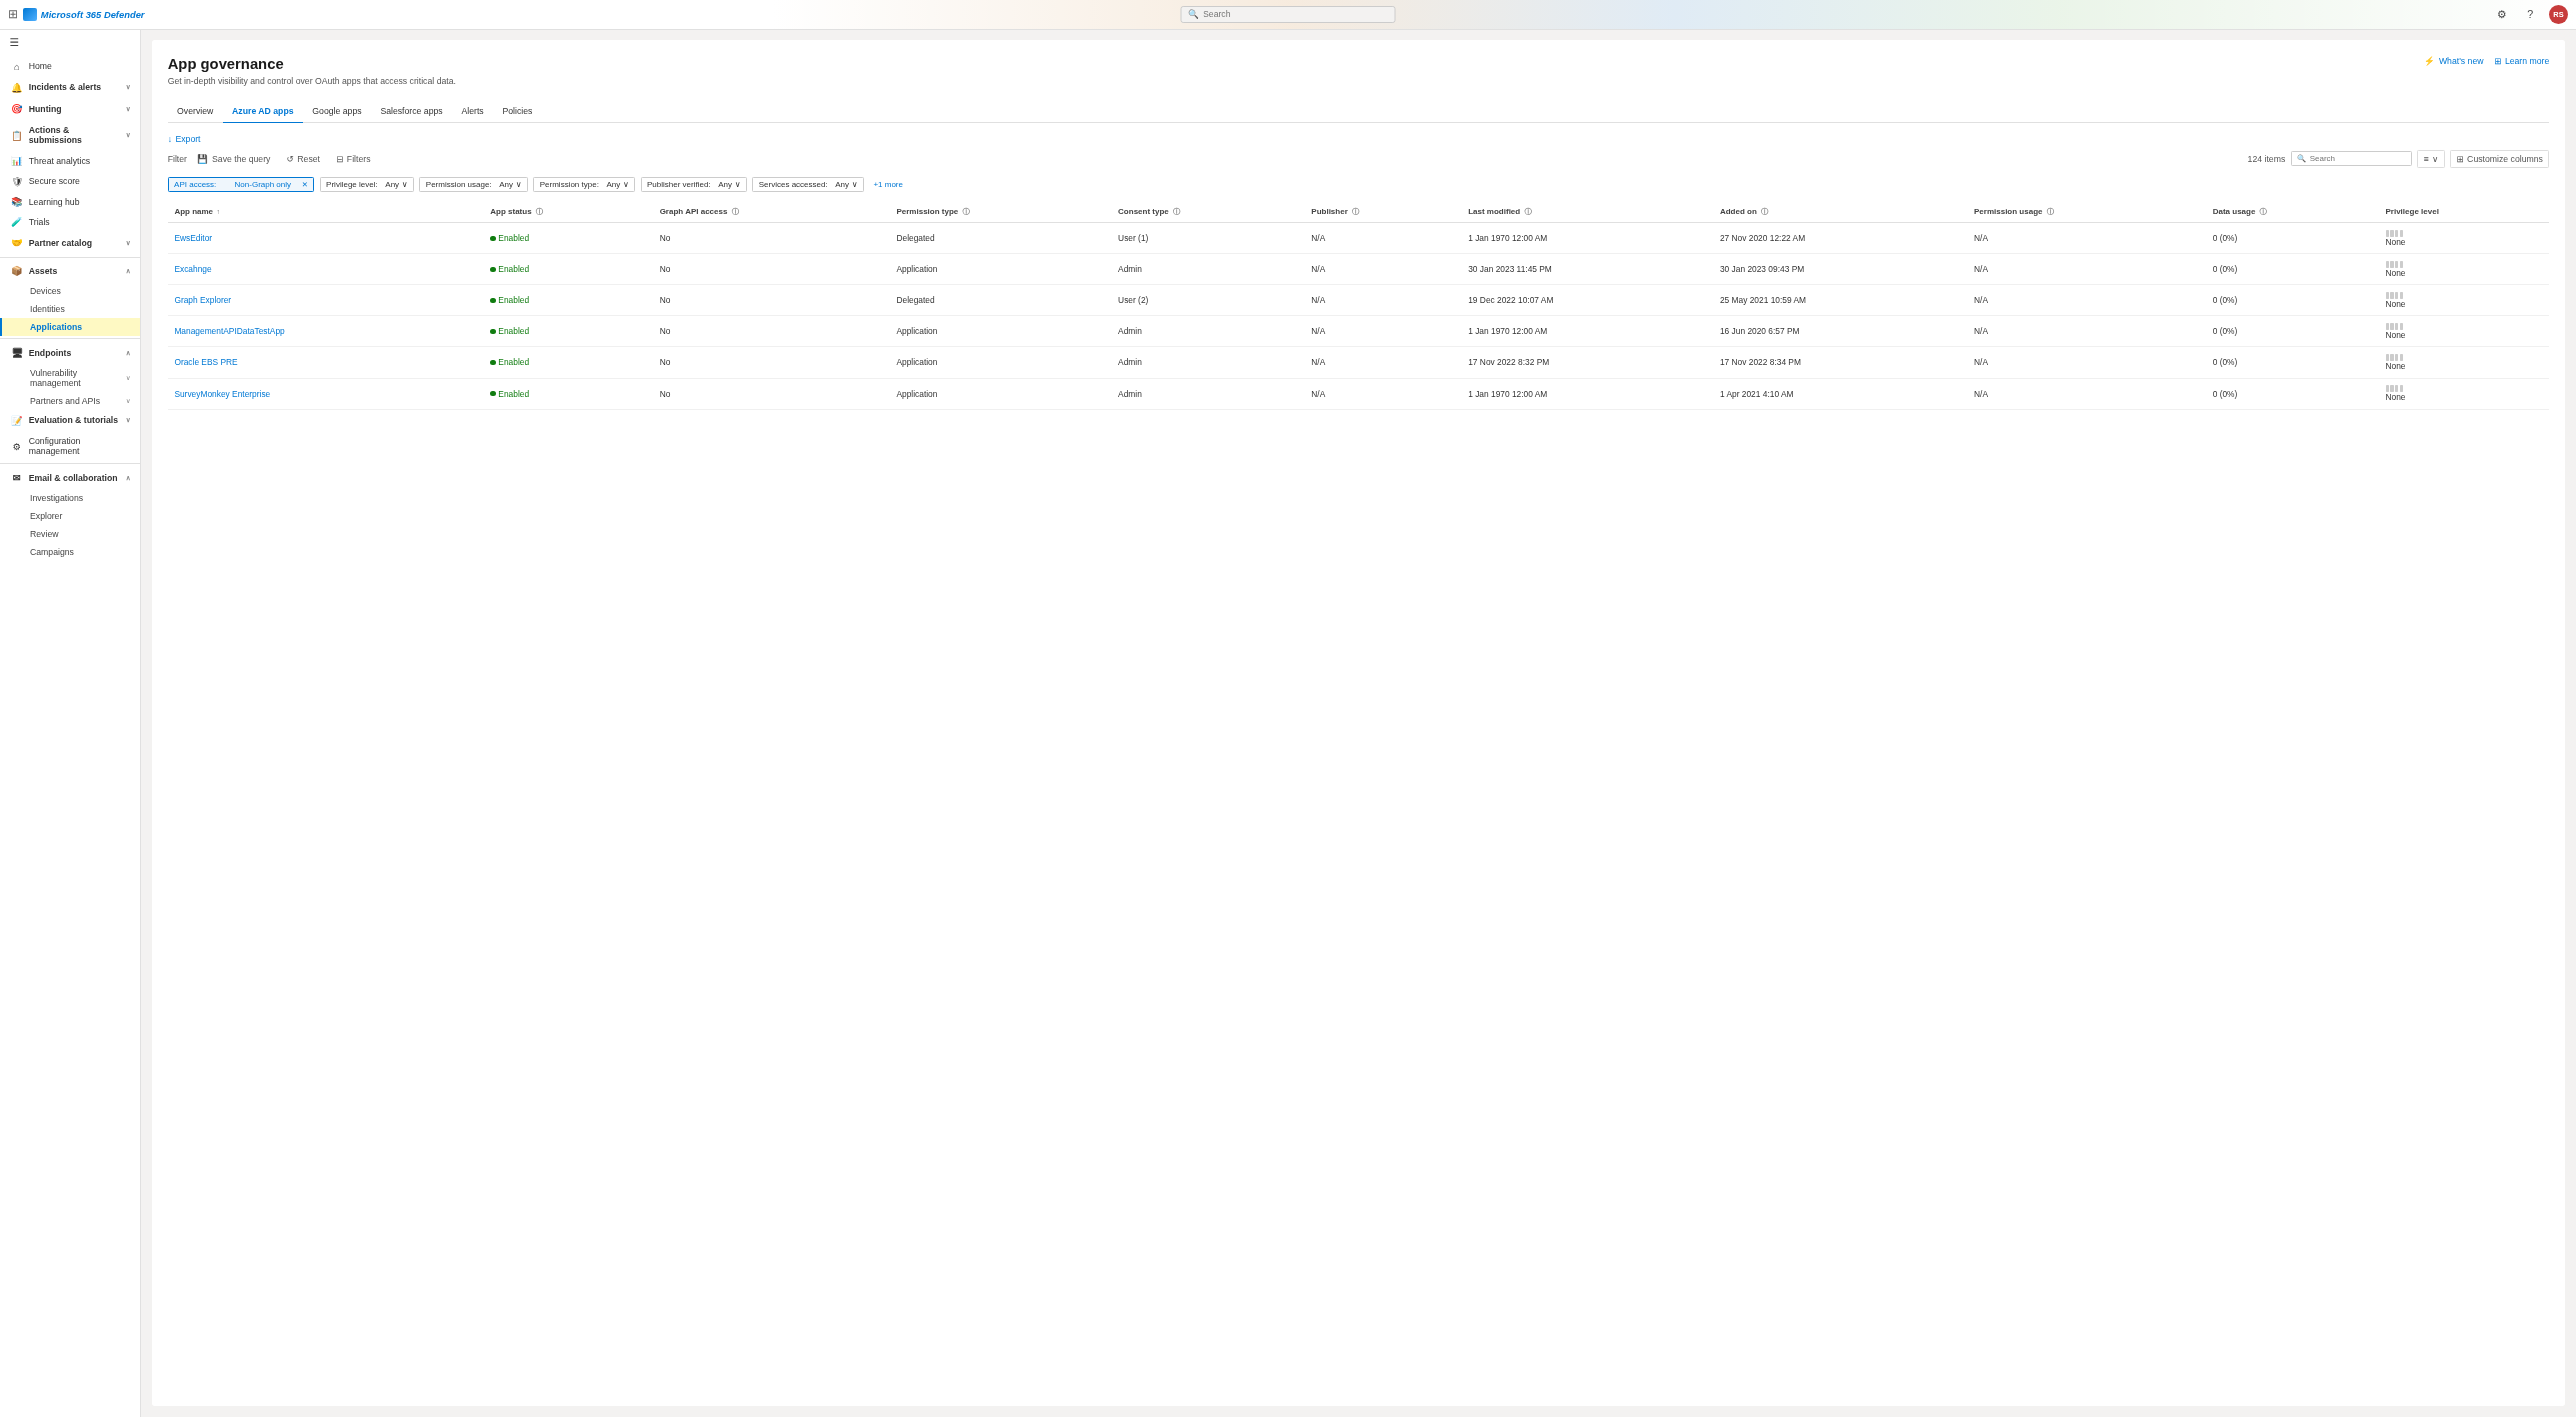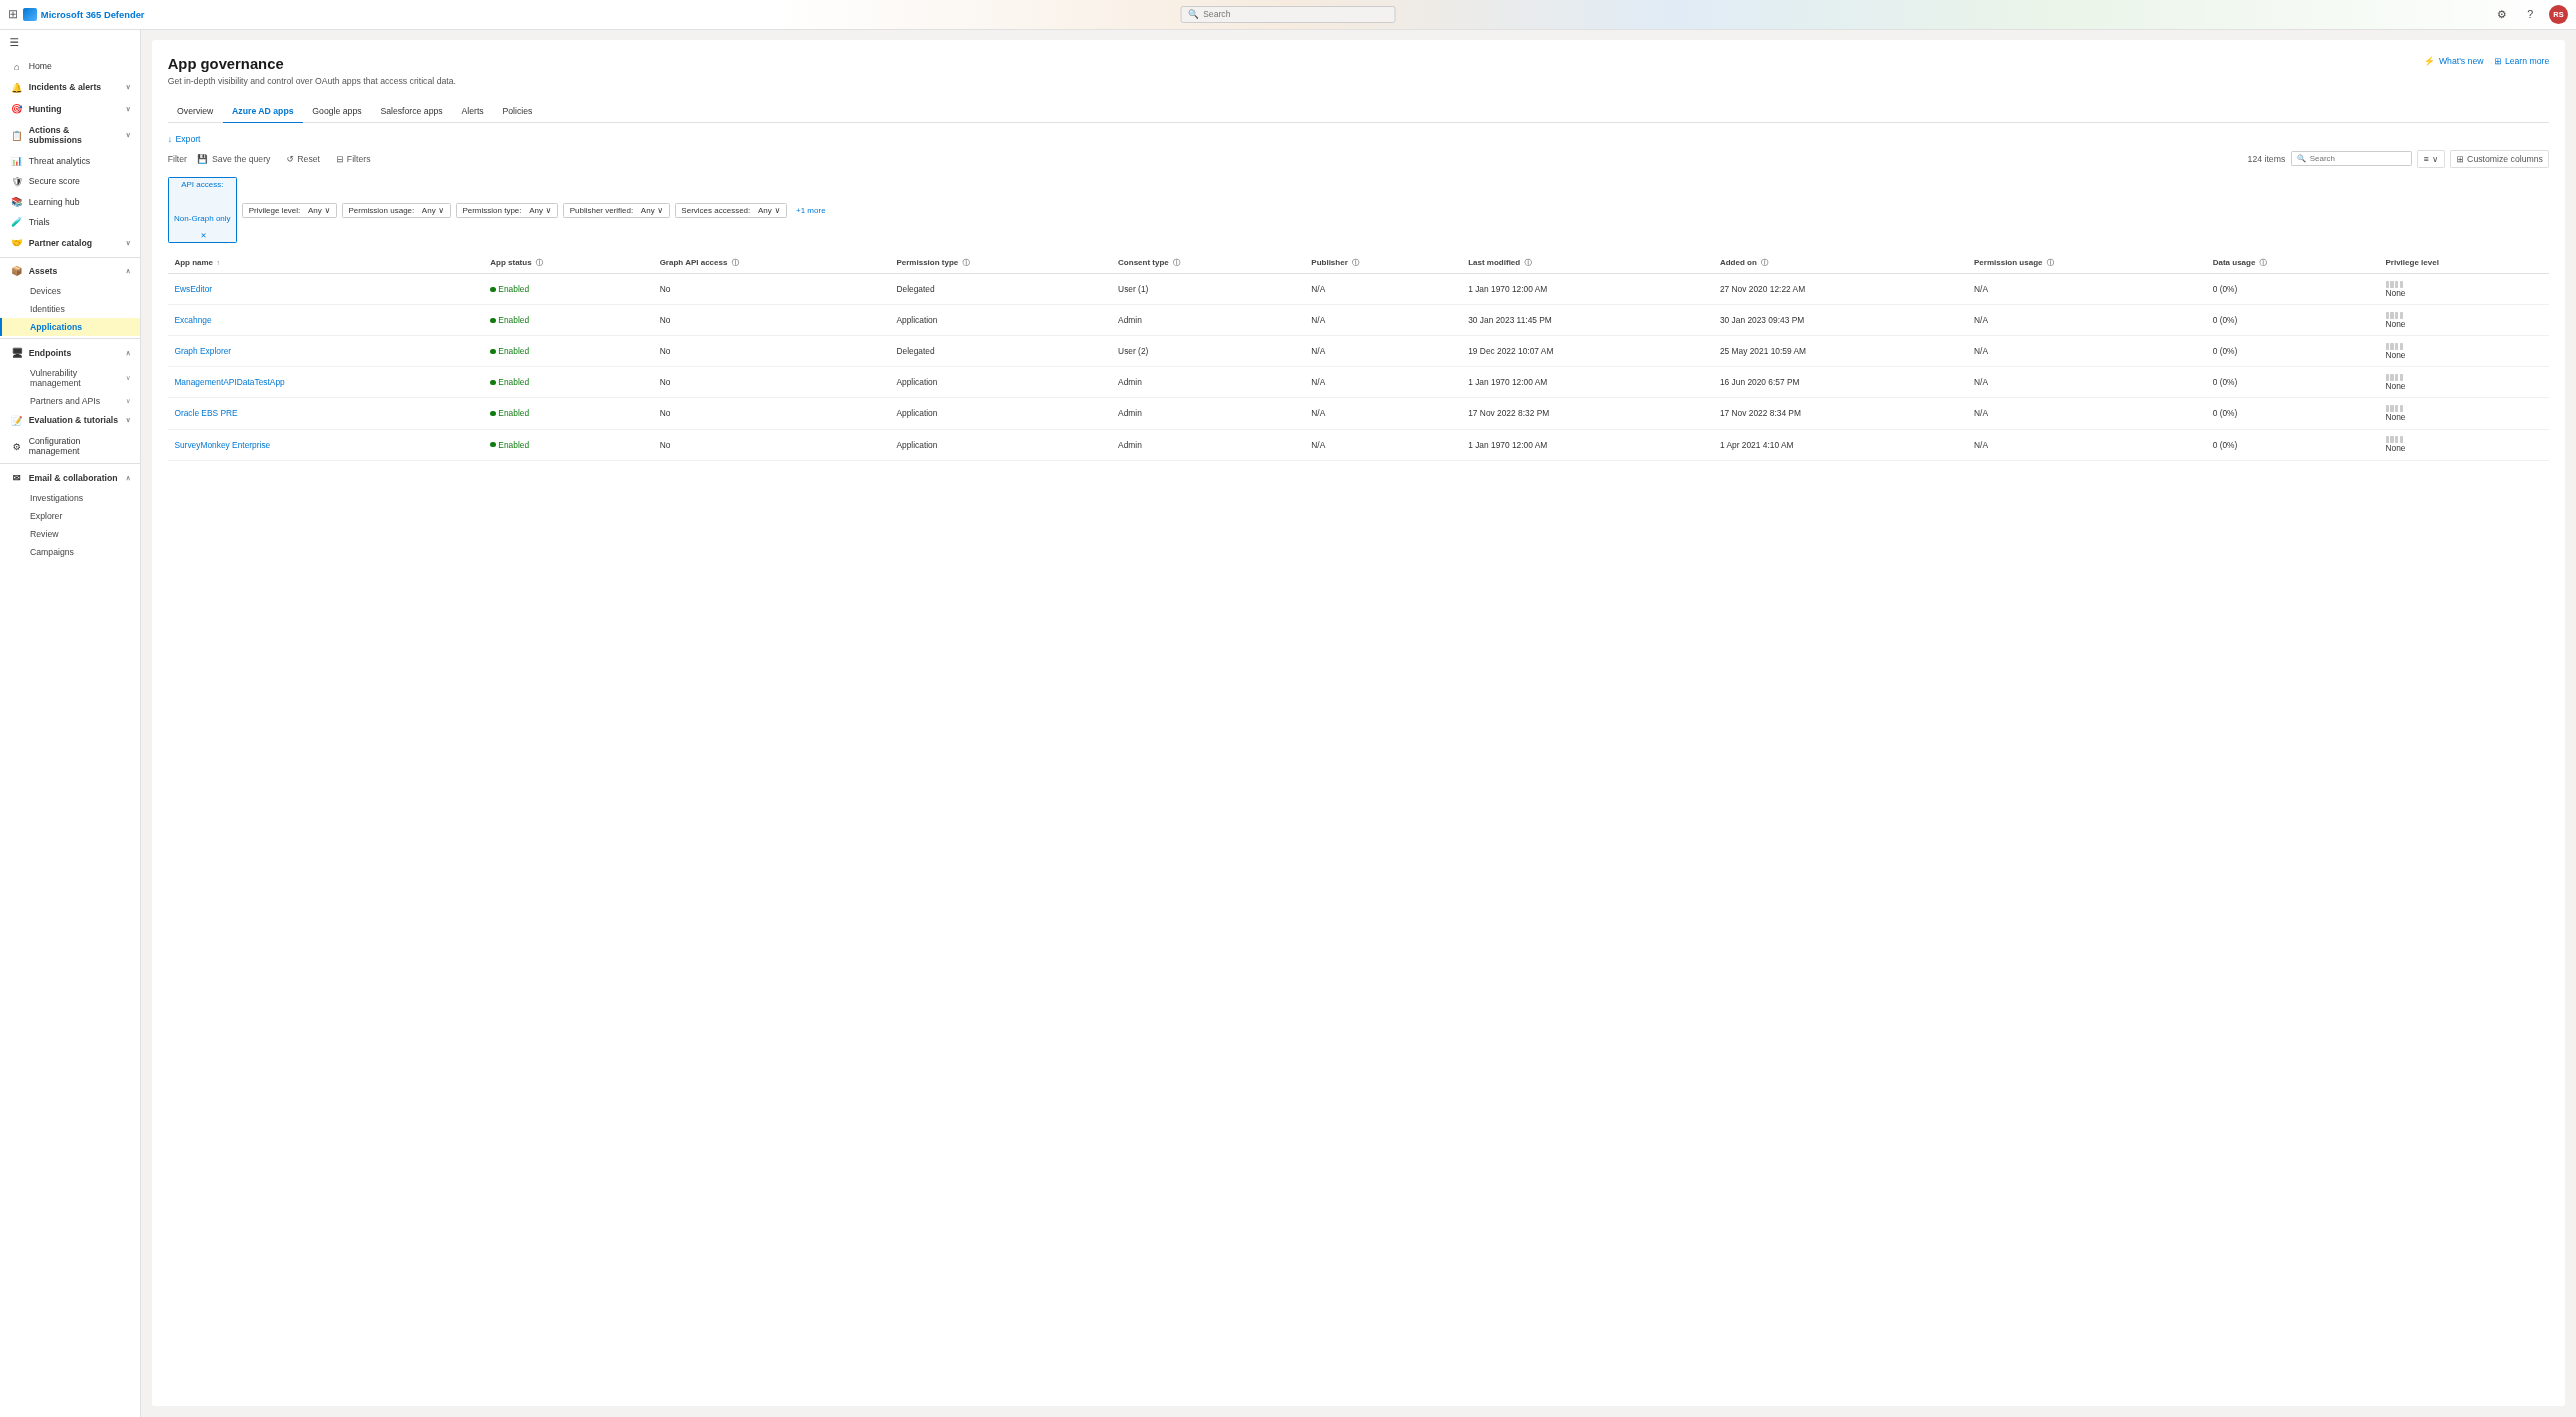--- a/index.html
+++ b/index.html
@@ -8,21 +8,21 @@
     
     .topbar {
       display: flex; align-items: center; background: white; height: 29.5px; padding: 0 8px;
       border-bottom: 0.7px solid #e0e0e0; flex-shrink: 0; position: relative;
       background: linear-gradient(to right, white 0%, white 30%, rgba(255,220,180,0.3) 50%, rgba(180,220,255,0.3) 65%, rgba(200,255,200,0.2) 80%, white 100%);
     }
     .topbar-left { display: flex; align-items: center; gap: 5.4px; }
     .topbar-waffle { font-size: 12px; cursor: pointer; color: #666; }
     .topbar-brand { display: flex; align-items: center; gap: 4px; }
     .topbar-brand-icon { width: 13.4px; height: 13.4px; background: linear-gradient(135deg, #0078d4, #50b0ff); border-radius: 2px; }
-    .topbar-brand-text { font-size: 9.4px; font-weight: 600; color: #0078d4; }
+    .topbar-brand-text { font-size: 9.4px; font-weight: 600; color: #0078d4; font-style: italic; }
     .topbar-search {
       position: absolute; left: 50%; transform: translateX(-50%);
       display: flex; align-items: center; background: #f3f2f1; border: 0.7px solid #ccc; border-radius: 2.7px;
       padding: 2.7px 6.7px; width: 215px; gap: 4px;
     }
     .topbar-search input { border: none; background: transparent; font-size: 8.7px; outline: none; width: 100%; color: #333; }
     .topbar-search-icon { color: #666; font-size: 8.7px; }
     .topbar-right { margin-left: auto; display: flex; align-items: center; gap: 9.4px; }
     .topbar-icon-btn { cursor: pointer; color: #444; font-size: 10.7px; width: 19px; height: 19px; display: flex; align-items: center; justify-content: center; border-radius: 50%; }
     .avatar { width: 19px; height: 19px; background: #c73b3b; border-radius: 50%; display: flex; align-items: center; justify-content: center; font-size: 7.4px; color: white; font-weight: 600; cursor: pointer; }
@@ -91,21 +91,21 @@
     .sort-btn, .customize-btn {
       display: flex; align-items: center; gap: 3.4px; color: #555; cursor: pointer; font-size: 8.7px;
       padding: 2.7px 5.4px; border: 0.7px solid #ddd; border-radius: 1.3px; background: white;
     }
 
     
     .filter-bar { display: flex; align-items: center; gap: 5.4px; margin-bottom: 9.4px; flex-wrap: wrap; }
     .filter-label { font-size: 8.7px; color: #555; font-weight: 500; }
     .filter-chip {
       display: flex; align-items: center; gap: 8px; border: 0.7px solid #0078d4; border-radius: 1.3px;
-      padding: 2px 5.4px; font-size: 8px; color: #0078d4; background: #eff6fc; cursor: pointer; flex-direction: column;
+      padding: 2px 5.4px; font-size: 8px; color: #0078d4; background: #eff6fc; cursor: pointer;
     }
     .filter-chip-x { margin-left: 2.7px; cursor: pointer; font-size: 7.4px; }
     .filter-dropdown {
       display: flex; align-items: center; gap: 2.7px; border: 0.7px solid #ccc; border-radius: 1.3px;
       padding: 2px 5.4px; font-size: 8px; color: #333; background: white; cursor: pointer;
     }
     .filter-more { color: #0078d4; cursor: pointer; font-size: 8px; padding: 2px 4px; }
 
     
     .table-wrap { overflow-x: auto; }

